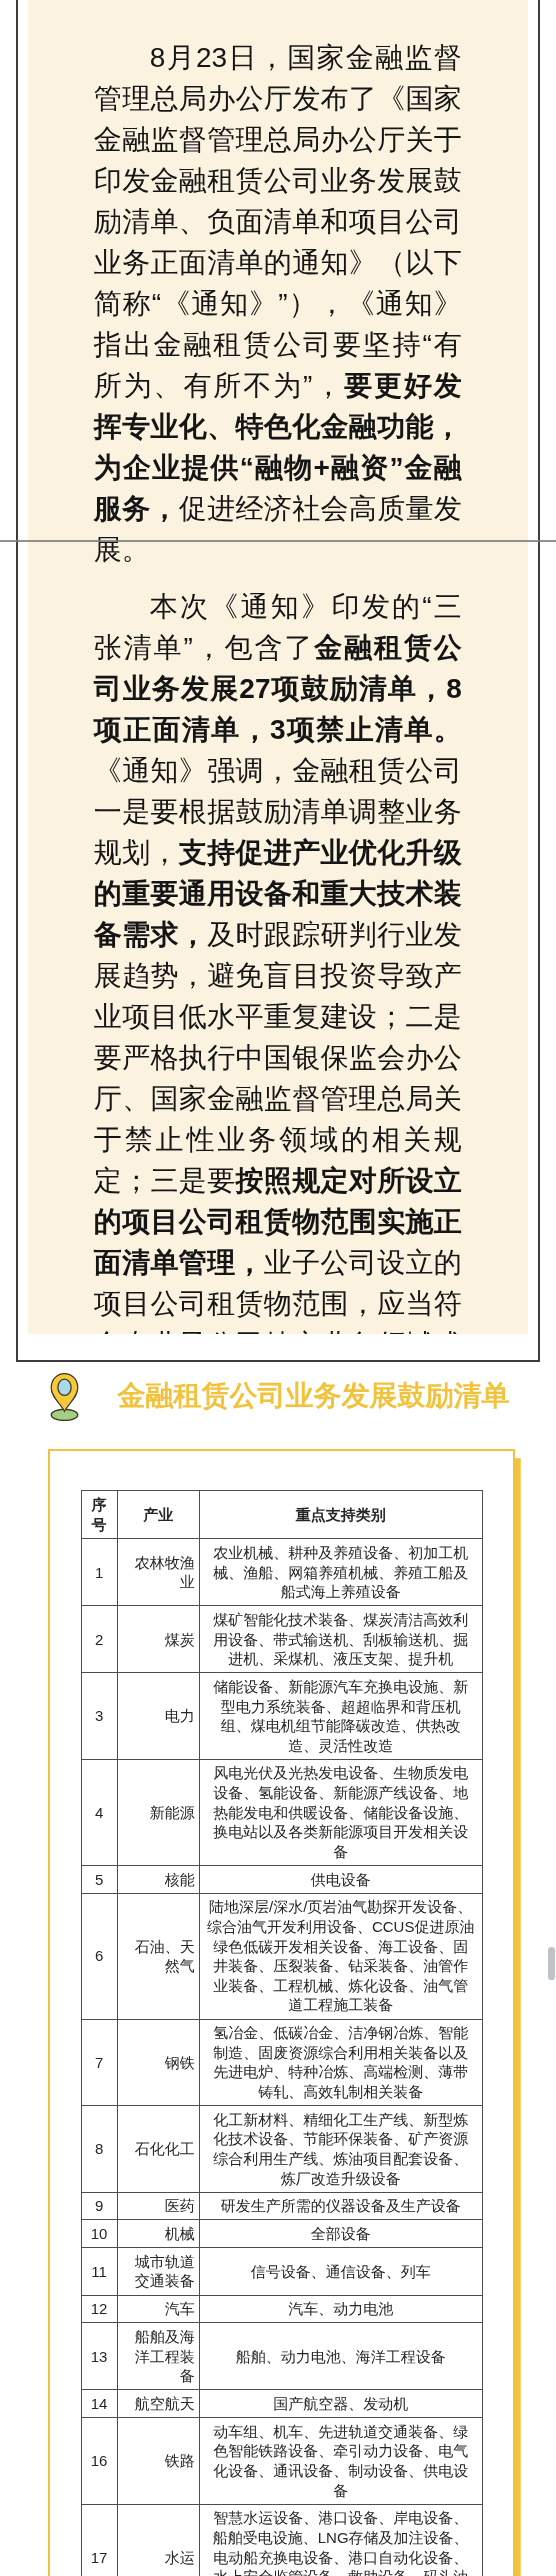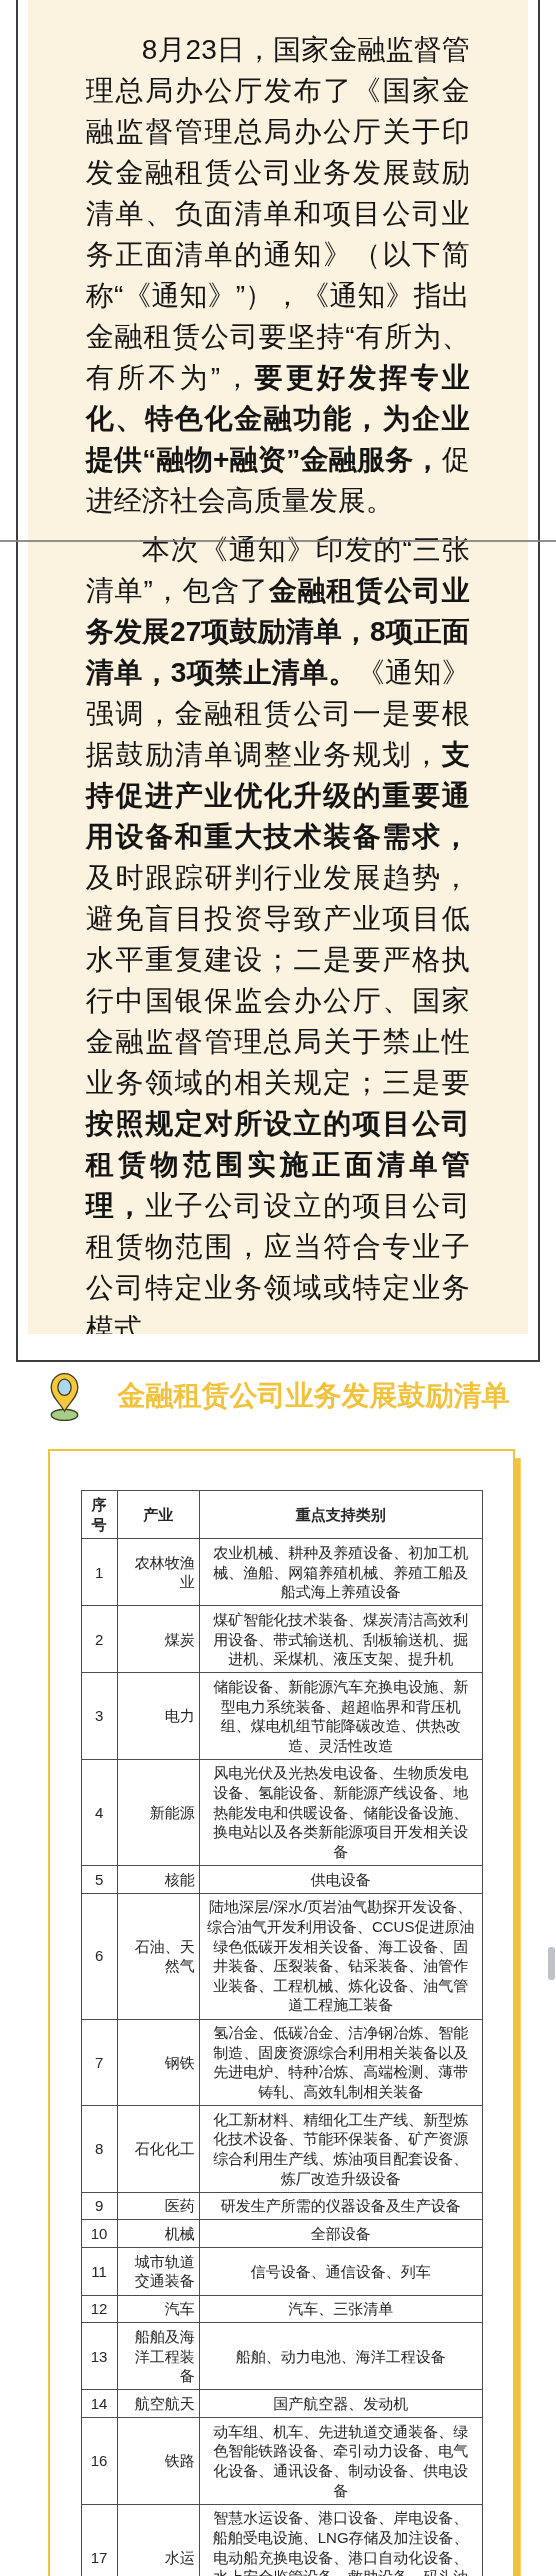--- a/index.html
+++ b/index.html
@@ -11,21 +11,21 @@
   .doc-card{
     position:absolute;left:15.5px;top:-4.1px;width:524px;height:1366px;
     border:2.1px solid #3d3d3d;background:#fff;box-sizing:border-box;
   }
   .cream{
     position:absolute;left:10.3px;top:1px;width:500px;height:1335px;
     background:var(--cream);box-sizing:border-box;
     padding:21.6px 50px 20.6px 50px;overflow:hidden;
   }
   .para{
-    margin:8px;text-indent:2em;text-align:justify;
+    margin:16px;text-indent:2em;text-align:justify;
     font-size:28px;line-height:41px;font-weight:400;color:#151515;
   }
   .para .b{font-weight:700;}
   .page-break-line{
     position:absolute;left:0;top:540px;width:556px;height:1.5px;
     background:#7e7e7e;opacity:.85;
   }
   
   .section-heading{
     position:absolute;left:0;width:556px;display:flex;align-items:center;
@@ -143,21 +143,21 @@
             <td class="c-items">全部设备</td>
           </tr>
           <tr>
             <td class="c-no">11</td>
             <td class="c-ind">城市轨道交通装备</td>
             <td class="c-items">信号设备、通信设备、列车</td>
           </tr>
           <tr>
             <td class="c-no">12</td>
             <td class="c-ind">汽车</td>
-            <td class="c-items">汽车、三张清单</td>
+            <td class="c-items">汽车、动力电池</td>
           </tr>
           <tr>
             <td class="c-no">13</td>
             <td class="c-ind">船舶及海洋工程装备</td>
             <td class="c-items">船舶、动力电池、海洋工程设备</td>
           </tr>
           <tr>
             <td class="c-no">14</td>
             <td class="c-ind">航空航天</td>
             <td class="c-items">国产航空器、发动机</td>

